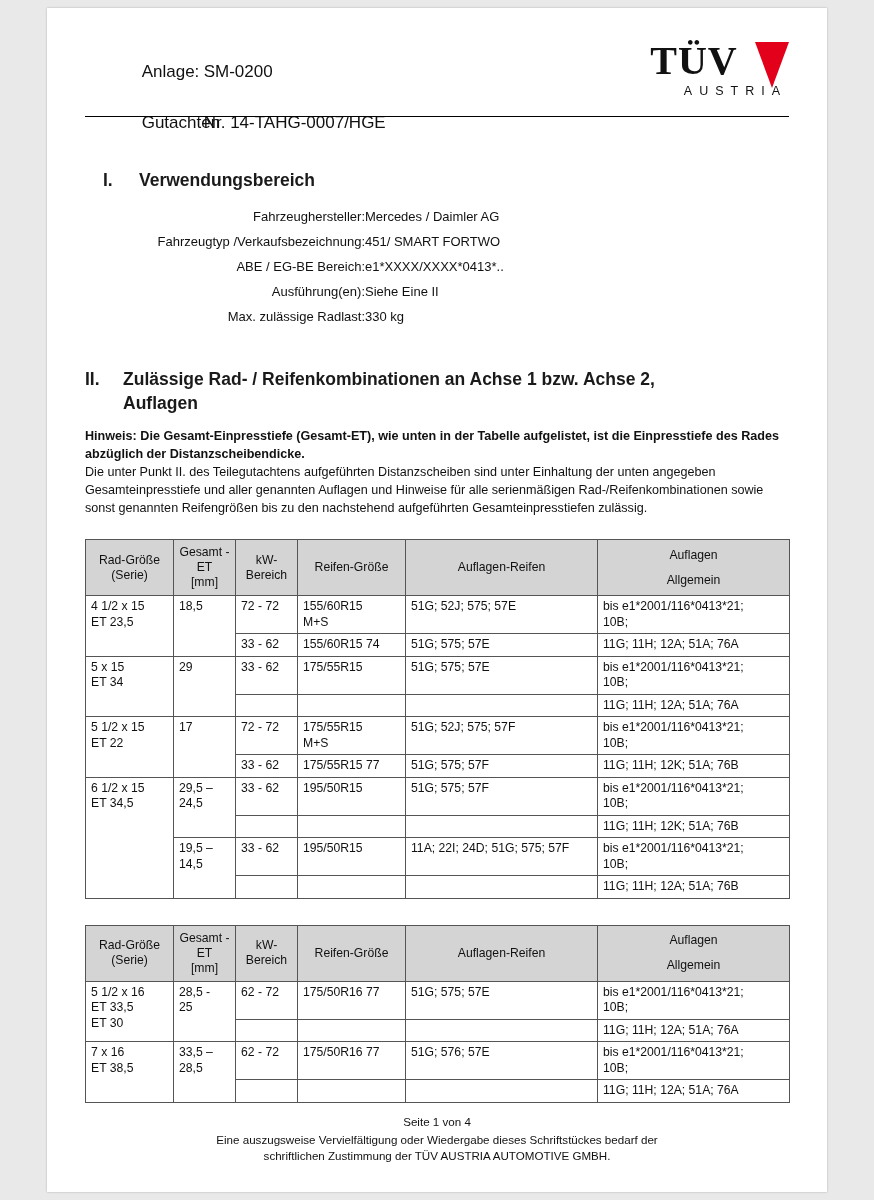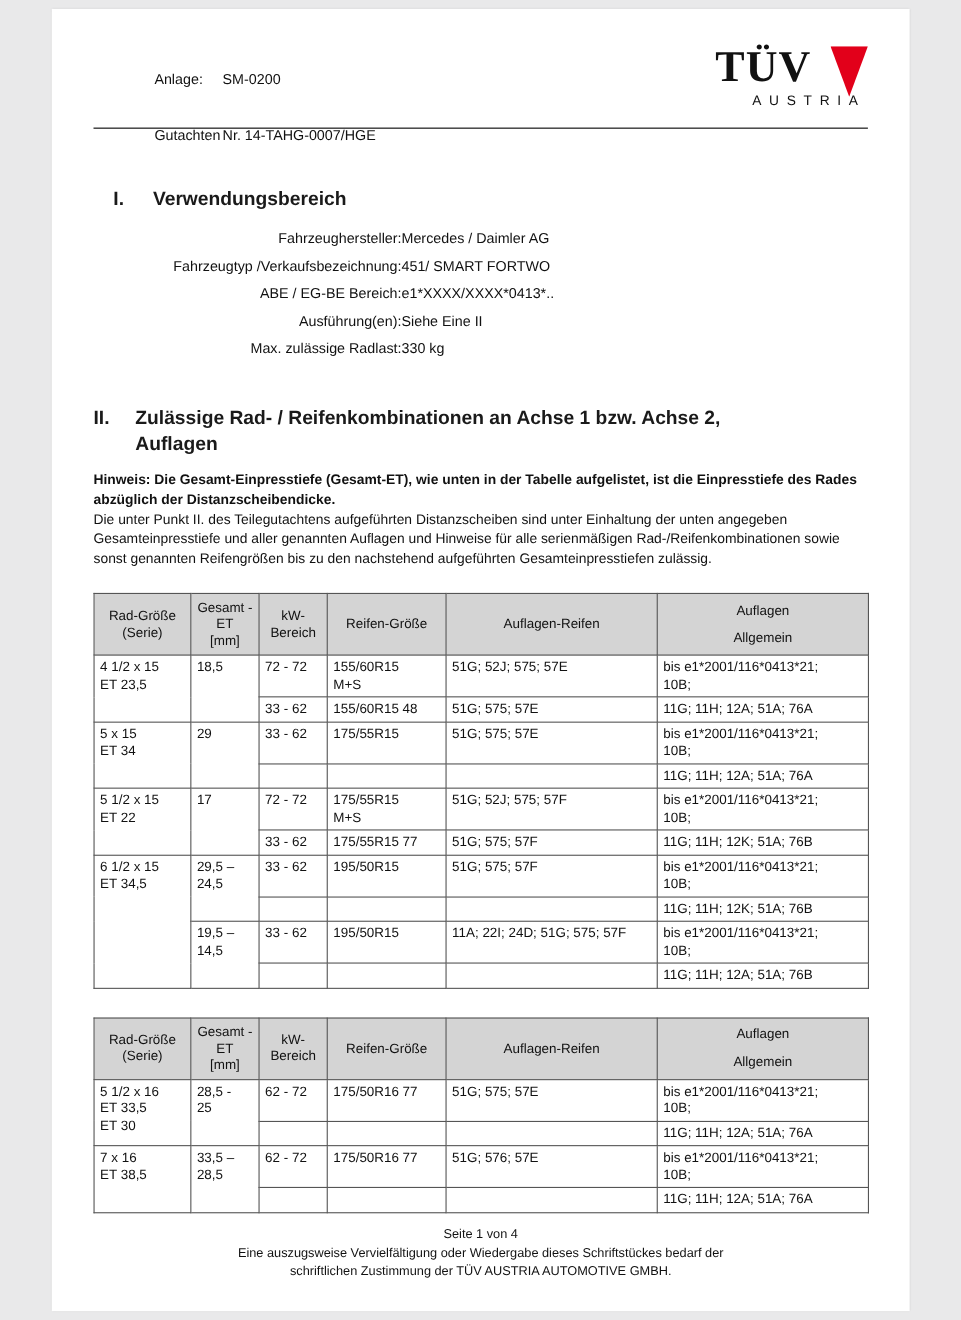--- a/index.html
+++ b/index.html
@@ -30,23 +30,23 @@
     top: 30px;
     width: 704px;
   }
   
   .hdr {
     position: relative;
     height: 78px;
   }
   .hdr-lines {
     position: absolute;
-    left: 12px;
+    left: 0;
     top: 8px;
-    font-size: 13px;
+    font-size: 17px;
     color: #111;
     line-height: 17px;
   }
   .hdr-lines .row {
     white-space: pre;
   }
   .hdr-lines .lbl {
     display: inline-block;
     width: 62px;
   }
@@ -265,21 +265,21 @@
           <tr>
             <td rowspan="2">4 1/2 x 15<br>ET 23,5</td>
             <td rowspan="2">18,5</td>
             <td>72 - 72</td>
             <td>155/60R15<br>M+S</td>
             <td>51G; 52J; 575; 57E</td>
             <td>bis e1*2001/116*0413*21;<br>10B;</td>
           </tr>
           <tr>
             <td>33 - 62</td>
-            <td>155/60R15 48</td>
+            <td>155/60R15 74</td>
             <td>51G; 575; 57E</td>
             <td>11G; 11H; 12A; 51A; 76A</td>
           </tr>
 
           <tr>
             <td rowspan="2">5 x 15<br>ET 34</td>
             <td rowspan="2">29</td>
             <td>33 - 62</td>
             <td>175/55R15</td>
             <td>51G; 575; 57E</td>

